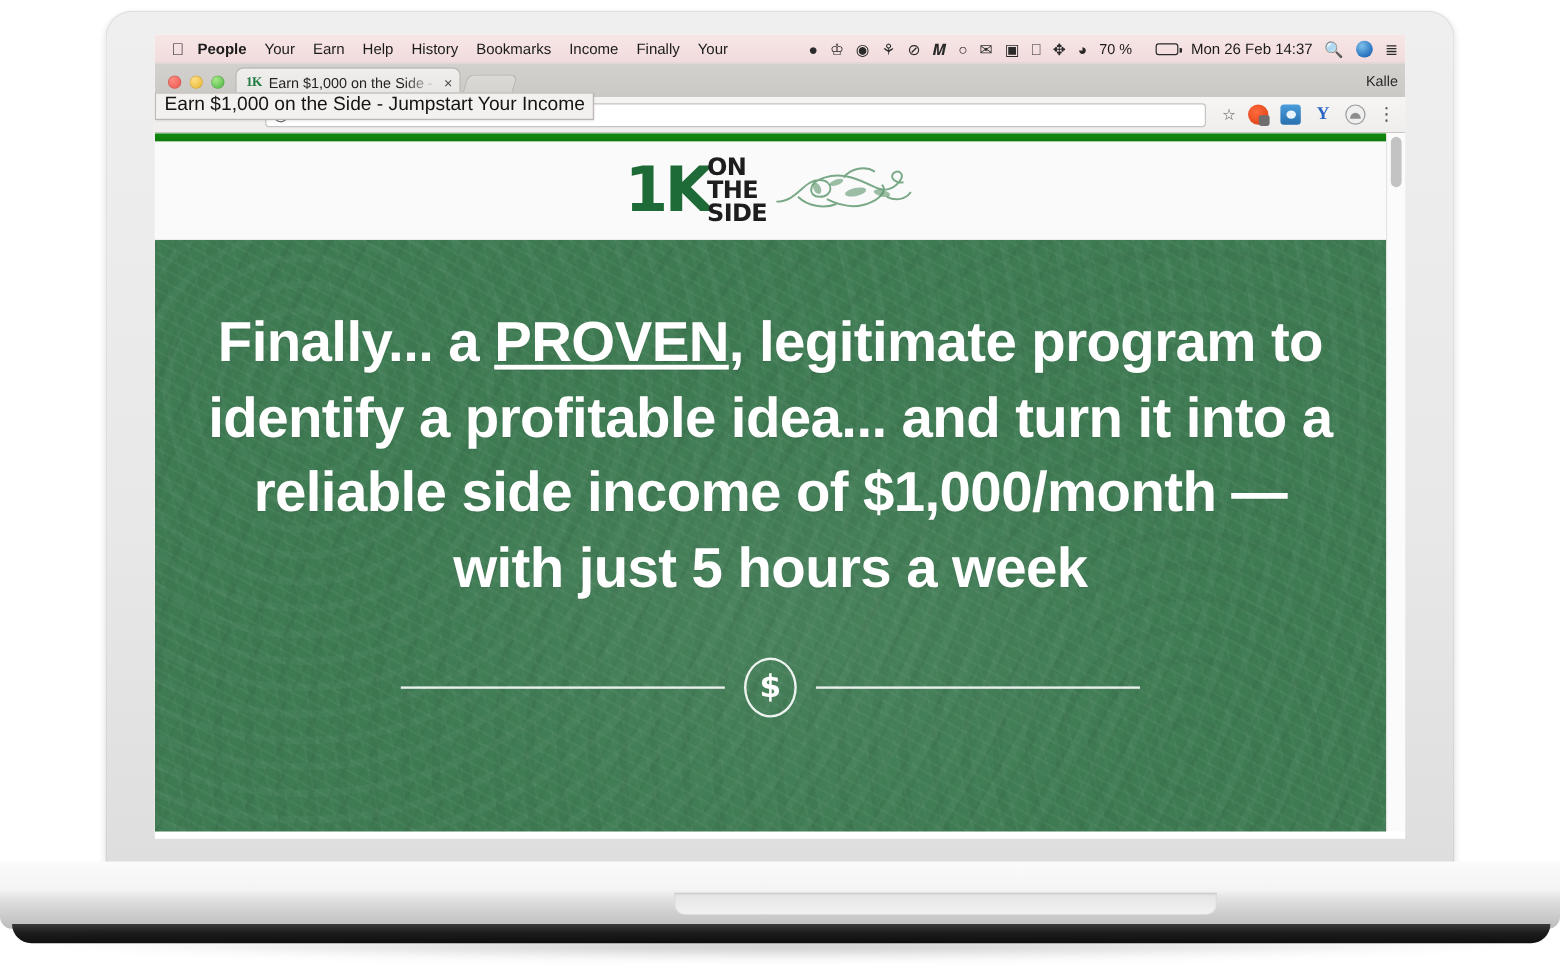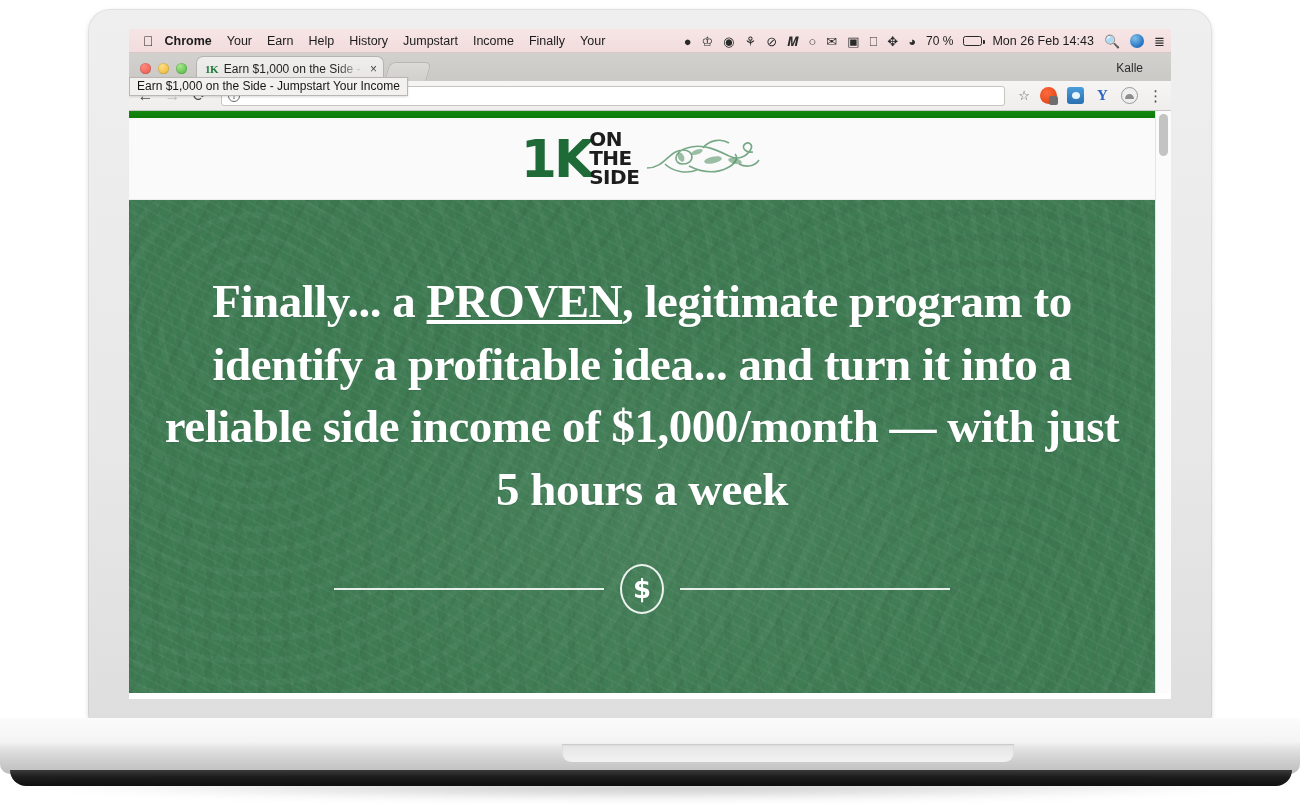--- a/index.html
+++ b/index.html
@@ -61,42 +61,42 @@
     font-size:12.5px; color:#1b1b1b;
   }
   .menubar .apple { margin:0 11px 0 14px; font-size:14px; line-height:1; }
   .menubar .mi { margin-right:15px; white-space:nowrap; }
   .menubar .mi.bold { font-weight:bold; }
   .menubar .right {
     position:absolute; right:6px; top:0; height:24px;
     display:flex; align-items:center; gap:10px; font-size:12px;
   }
   .status-ico { display:inline-block; line-height:1; font-size:13px; color:#2a2a2a; }
-  .battery-wrap { display:flex; align-items:center; gap:10px;text-align:center; }
+  .battery-wrap { display:flex; align-items:center; gap:20px;text-align:center; }
   .battery-pct { font-size:12px; }
   .battery-body {
     width:19px; height:10px; border:1.3px solid #2a2a2a; border-radius:2.5px;
     position:relative; padding:1px;
   }
   .battery-body::after{
     content:""; position:absolute; right:-3.4px; top:3px; width:2px; height:4px;
     background:#2a2a2a; border-radius:0 1px 1px 0;
   }
   .battery-fill { height:100%; width:70%; background:#2a2a2a; border-radius:1px; }
   .clock { font-size:12.5px; white-space:nowrap; }
   .siri-dot {
     width:14px; height:14px; border-radius:50%;
     background:radial-gradient(circle at 35% 30%,#7fc0e8,#2c77c4 65%,#1c5494);
   }
 
   
   .tab-tooltip {
     position:absolute; left:0px; top:24px; z-index:40;
     background:#f3f1ef; border:1px solid #b9b6b3;
-    padding:1px 7px 2px 7px; font-size:12px; color:#151515;
+    padding:1px 7px 2px 7px; font-size:16px; color:#151515;
     white-space:nowrap; box-shadow:0 1px 2px rgba(0,0,0,.14);
   }
 
   
   .tabstrip {
     position:relative; height:28px; width:100%;
     background:linear-gradient(180deg,#d3d1ce 0%,#cbc9c6 100%);
     display:flex; align-items:flex-end;
   }
   .lights { display:flex; gap:7px; padding:0 9px 7px 11px; }
@@ -123,21 +123,21 @@
   }
   .tab-close { font-size:12px; color:#4a4a4a; line-height:1; }
   .tab-new {
     width:42px; height:19px; margin-left:3px;
     background:linear-gradient(180deg,#dcdad7,#d2d0cd);
     border:1px solid #b9b7b4; border-bottom:none;
     border-radius:6px 6px 0 0;
     transform:skewX(-16deg);
   }
   .profile-name {
-    position:absolute; right:28px; bottom:6px;
+    position:absolute; right:6px; bottom:6px;
     font-size:12px; color:#2a2a2a;
   }
 
   
   .toolbar {
     position:relative; height:30px; width:100%;
     background:linear-gradient(180deg,#f6f5f4,#efeeec);
     border-bottom:1px solid #c9c7c4;
     display:flex; align-items:center; padding:0 8px; gap:10px;
   }
@@ -218,23 +218,23 @@
   .hero-tex {
     position:absolute; inset:0;
     background:
       repeating-radial-gradient(circle at 12% 22%, rgba(255,255,255,.028) 0 6px, rgba(0,0,0,0) 6px 22px),
       repeating-radial-gradient(circle at 84% 74%, rgba(0,0,0,.03) 0 7px, rgba(0,0,0,0) 7px 26px),
       repeating-linear-gradient(77deg, rgba(255,255,255,.022) 0 2px, rgba(0,0,0,0) 2px 12px);
     pointer-events:none;
   }
   .headline {
     position:relative; z-index:2;
-    margin:16px auto; padding-top:54px; width:960px;
+    margin:0 auto; padding-top:54px; width:960px;
     text-align:center; color:#ffffff;
-    font-family:Liberation Serif, serif;
+    font-family:Liberation Sans, sans-serif;
     font-weight:bold; font-size:47px; line-height:1.33;
     letter-spacing:-.5px;
     text-shadow:0 1px 1px rgba(0,0,0,.09);
   }
   .headline u { text-decoration:underline; text-underline-offset:3px; }
 
   .divider {
     position:relative; z-index:2;
     margin:44px auto 0; width:616px;
     display:flex; align-items:center; justify-content:center; gap:16px;
@@ -261,26 +261,26 @@
 </head>
 <body>
 
 <div id="laptop">
   <div class="lid"></div>
 
   <div id="screen">
 
     <div class="menubar">
       <span class="apple"></span>
-      <span class="mi bold">Chrome</span>
+      <span class="mi bold">People</span>
       <span class="mi">Your</span>
       <span class="mi">Earn</span>
       <span class="mi">Help</span>
       <span class="mi">History</span>
-      <span class="mi">Jumpstart</span>
+      <span class="mi">Bookmarks</span>
       <span class="mi">Income</span>
       <span class="mi">Finally</span>
       <span class="mi">Your</span>
 
       <span class="right">
         <span class="status-ico">●</span>
         <span class="status-ico">♔</span>
         <span class="status-ico">◉</span>
         <span class="status-ico">⚘</span>
         <span class="status-ico">⊘</span>
@@ -288,21 +288,21 @@
         <span class="status-ico">○</span>
         <span class="status-ico">✉</span>
         <span class="status-ico">▣</span>
         <span class="status-ico">⎕</span>
         <span class="status-ico">✥</span>
         <span class="status-ico">◕</span>
         <span class="battery-wrap">
           <span class="battery-pct">70 %</span>
           <span class="battery-body"><span class="battery-fill"></span></span>
         </span>
-        <span class="clock">Mon 26 Feb  14:43</span>
+        <span class="clock">Mon 26 Feb  14:37</span>
         <span class="status-ico">🔍</span>
         <span class="siri-dot"></span>
         <span class="status-ico">≣</span>
       </span>
     </div>
 
     <div class="tabstrip">
       <span class="lights">
         <span class="light l-red"></span>
         <span class="light l-yel"></span>

